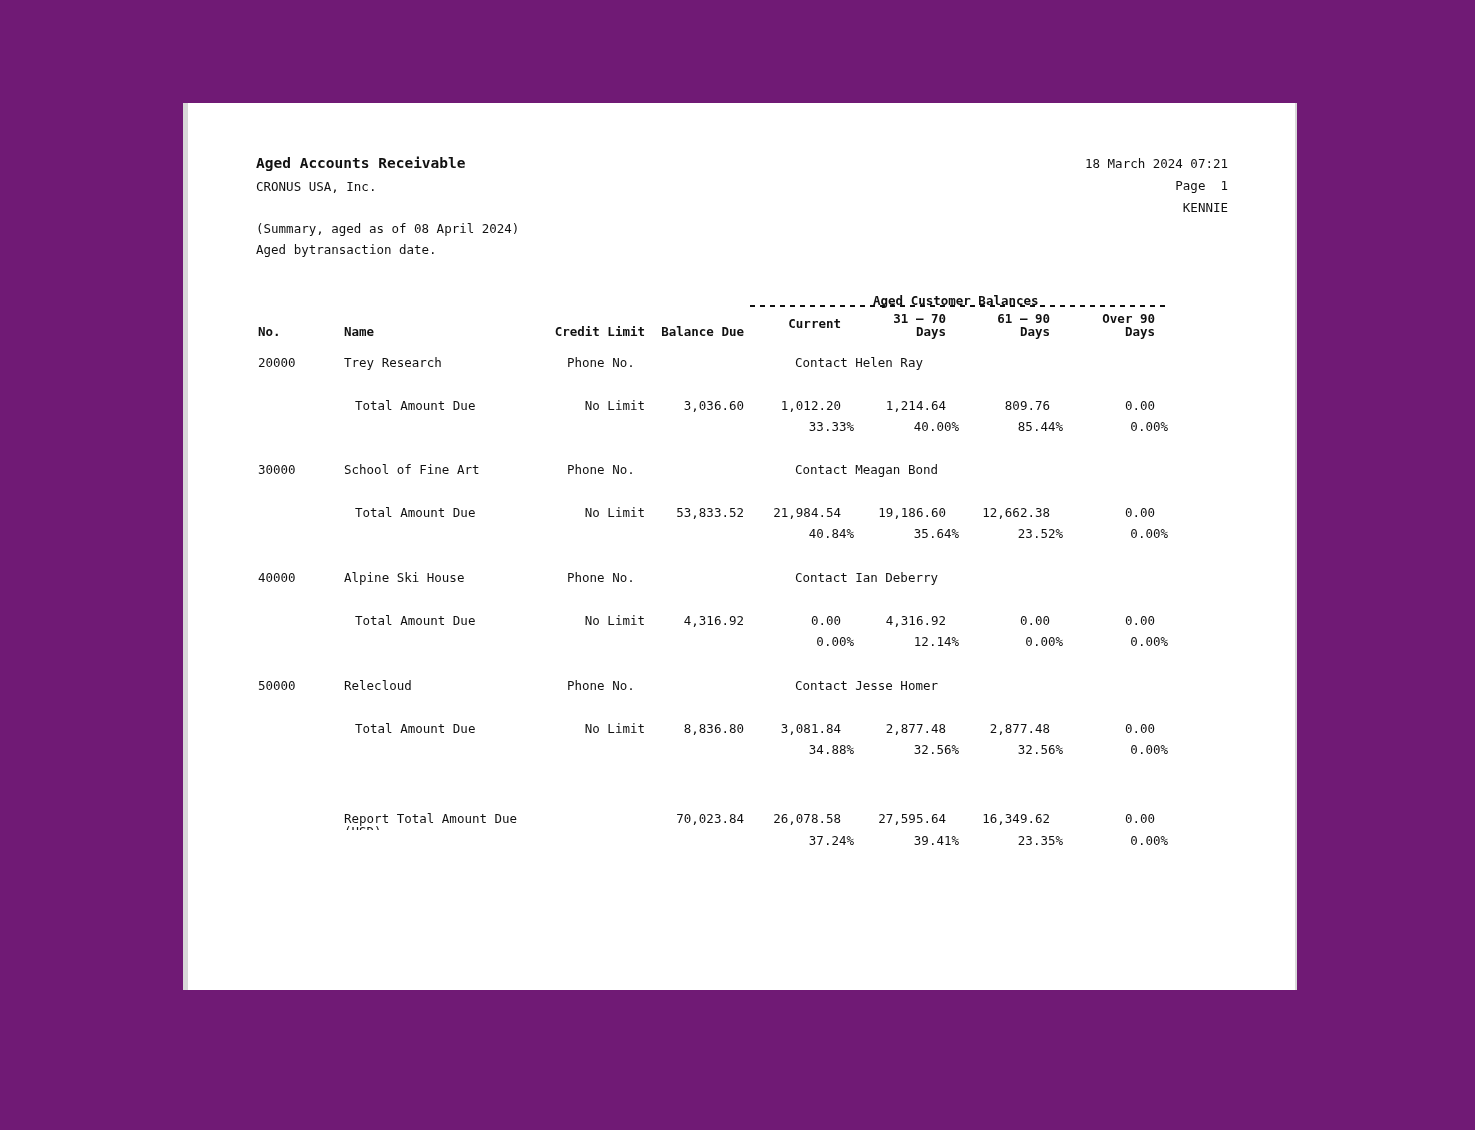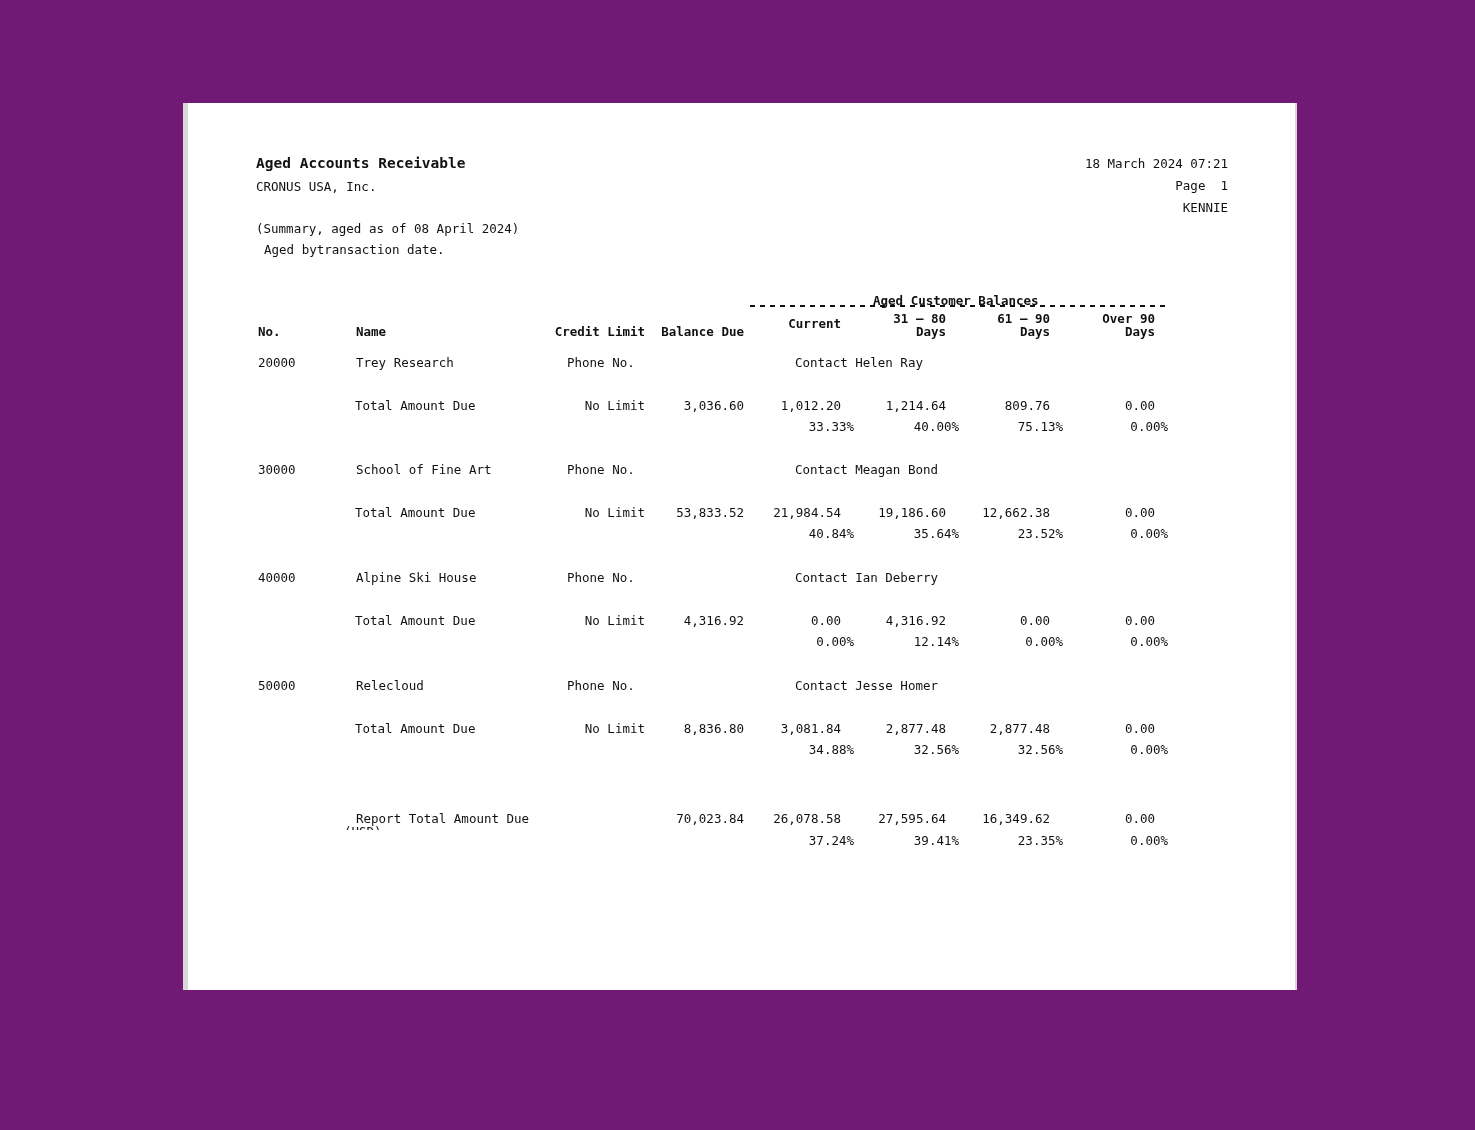--- a/index.html
+++ b/index.html
@@ -13,21 +13,21 @@
     box-shadow:-5px 0 0 #d8d8d8, 2px 0 0 #d8d8d8;
   }
   .abs { position:absolute; white-space:pre; }
   .b  { font-weight:bold; }
   .title { font-size:14.5px; }
   .line { position:absolute; left:0; right:0; height:16px; }
   .block { position:absolute; left:0; right:0; height:90px; }
 
   
   .c-no      { left:70px; }
-  .c-name    { left:168px; }
+  .c-name    { left:156px; }
   .c-phone   { left:379px; }
   .c-contact { left:607px; }
   .c-totlbl  { left:167px; }
 
   
   .c-credit { right:650px; }
   .c-bal    { right:551px; }
   .c-cur    { right:454px; }
   .c-3160   { right:349px; }
   .c-6190   { right:245px; }
@@ -50,26 +50,26 @@
 
 <div class="canvas">
   <div class="page">
 
     <div class="abs b title" style="left:68px; top:52px;">Aged Accounts Receivable</div>
     <div class="abs" style="left:68px; top:76px;">CRONUS USA, Inc.</div>
     <div class="abs" style="right:67px; top:53px;margin-left:24px;">18 March 2024 07:21</div>
     <div class="abs" style="right:67px; top:75px;">Page  1</div>
     <div class="abs" style="right:67px; top:97px;">KENNIE</div>
     <div class="abs" style="left:68px; top:118px;">(Summary, aged as of 08 April 2024)</div>
-    <div class="abs" style="left:68px; top:139px;margin-left:8px;">Aged bytransaction date.</div>
+    <div class="abs" style="left:68px; top:139px;">Aged bytransaction date.</div>
 
     <div class="abs b" style="left:685px; top:190px;text-align:right;">Aged Customer Balances</div>
     <div class="dashed-rule"></div>
 
-    <div class="abs b c-3160" style="top:208px;">31 – 80</div>
+    <div class="abs b c-3160" style="top:208px;">31 – 70</div>
     <div class="abs b c-6190" style="top:208px;">61 – 90</div>
     <div class="abs b c-over" style="top:208px;">Over 90</div>
     <div class="abs b c-cur" style="top:213px;">Current</div>
 
     <div class="abs b c-no" style="top:221px;">No.</div>
     <div class="abs b c-name" style="top:221px;">Name</div>
     <div class="abs b c-credit" style="top:221px;margin-left:31px;">Credit Limit</div>
     <div class="abs b c-bal" style="top:221px;">Balance Due</div>
     <div class="abs b c-3160" style="top:221px;">Days</div>
     <div class="abs b c-6190" style="top:221px;">Days</div>
@@ -87,21 +87,21 @@
         <span class="abs c-credit">No Limit</span>
         <span class="abs c-bal">3,036.60</span>
         <span class="abs c-cur">1,012.20</span>
         <span class="abs c-3160">1,214.64</span>
         <span class="abs c-6190">809.76</span>
         <span class="abs c-over">0.00</span>
       </div>
       <div class="line" style="top:64px;text-align:center;">
         <span class="abs p-cur">33.33%</span>
         <span class="abs p-3160">40.00%</span>
-        <span class="abs p-6190">75.13%</span>
+        <span class="abs p-6190">85.44%</span>
         <span class="abs p-over">0.00%</span>
       </div>
     </div>
 
     <div class="block" style="top:359px;">
       <div class="line" style="top:0;padding-left:28px;">
         <span class="abs c-no">30000</span>
         <span class="abs c-name">School of Fine Art</span>
         <span class="abs c-phone">Phone No.</span>
         <span class="abs c-contact">Contact Meagan Bond</span>

